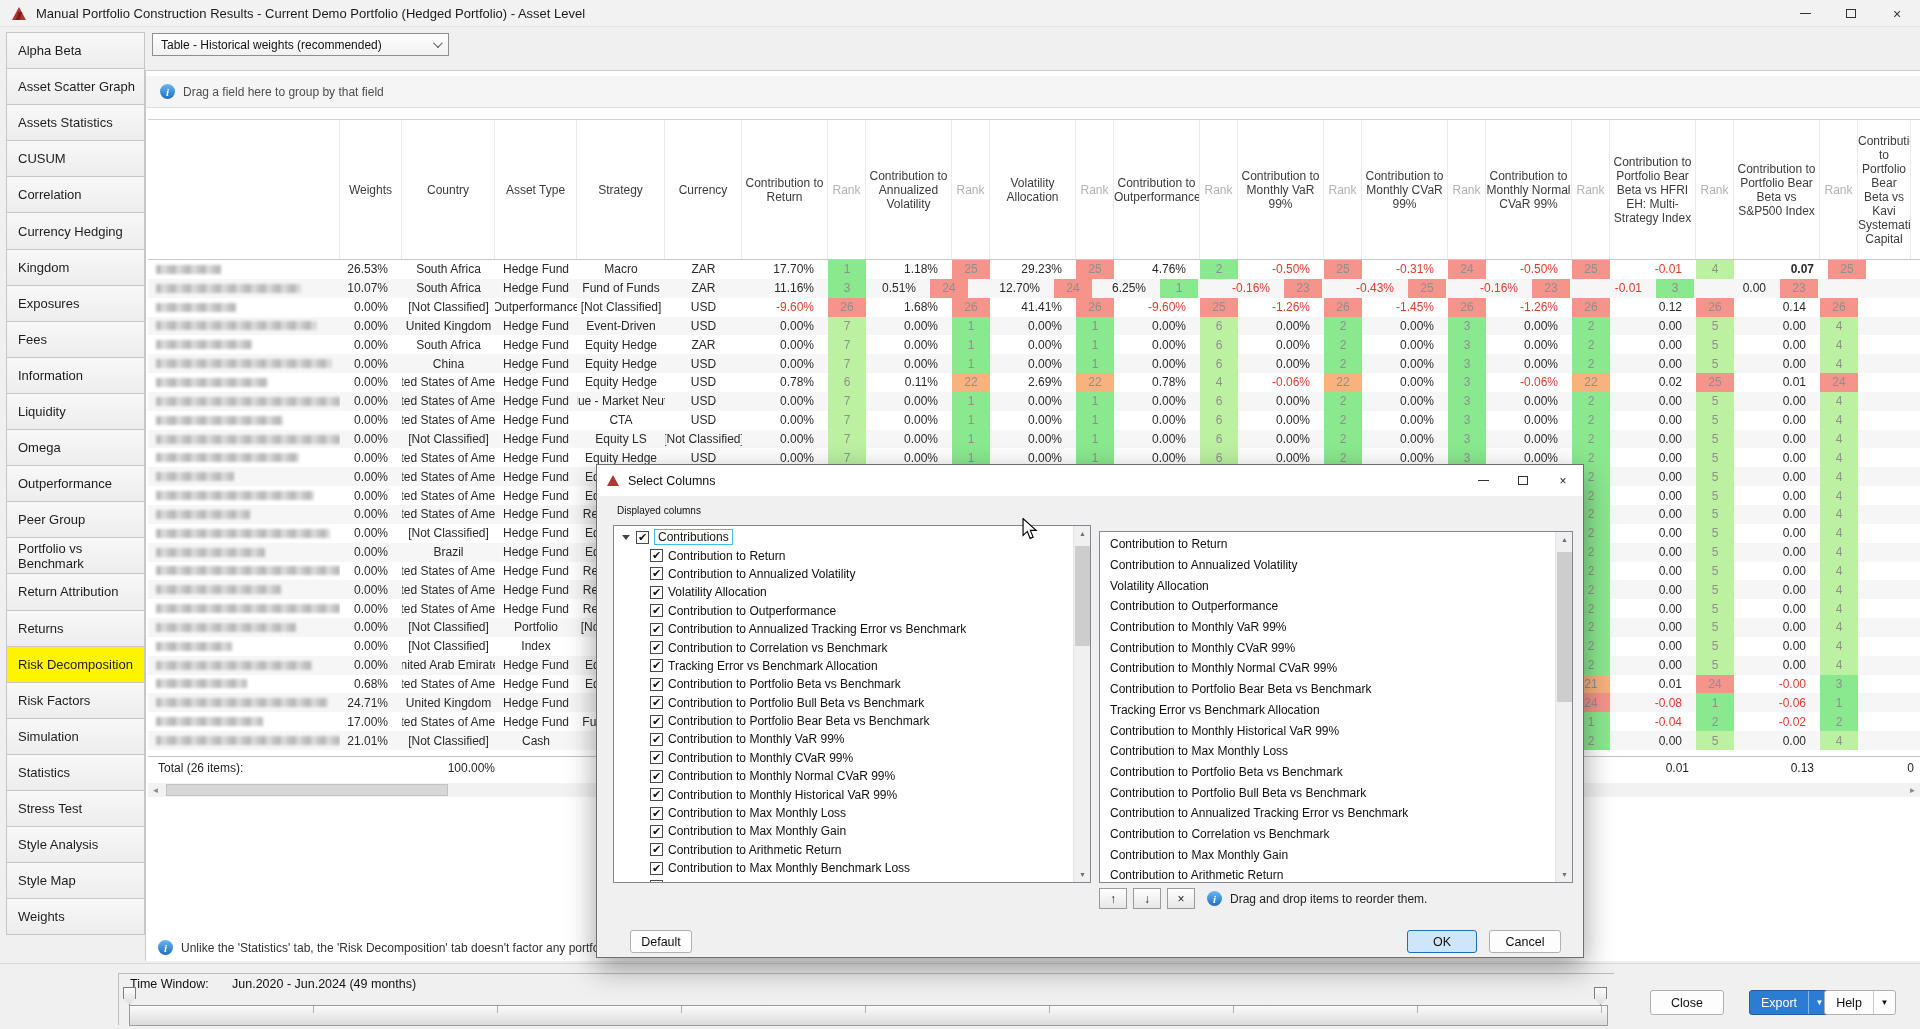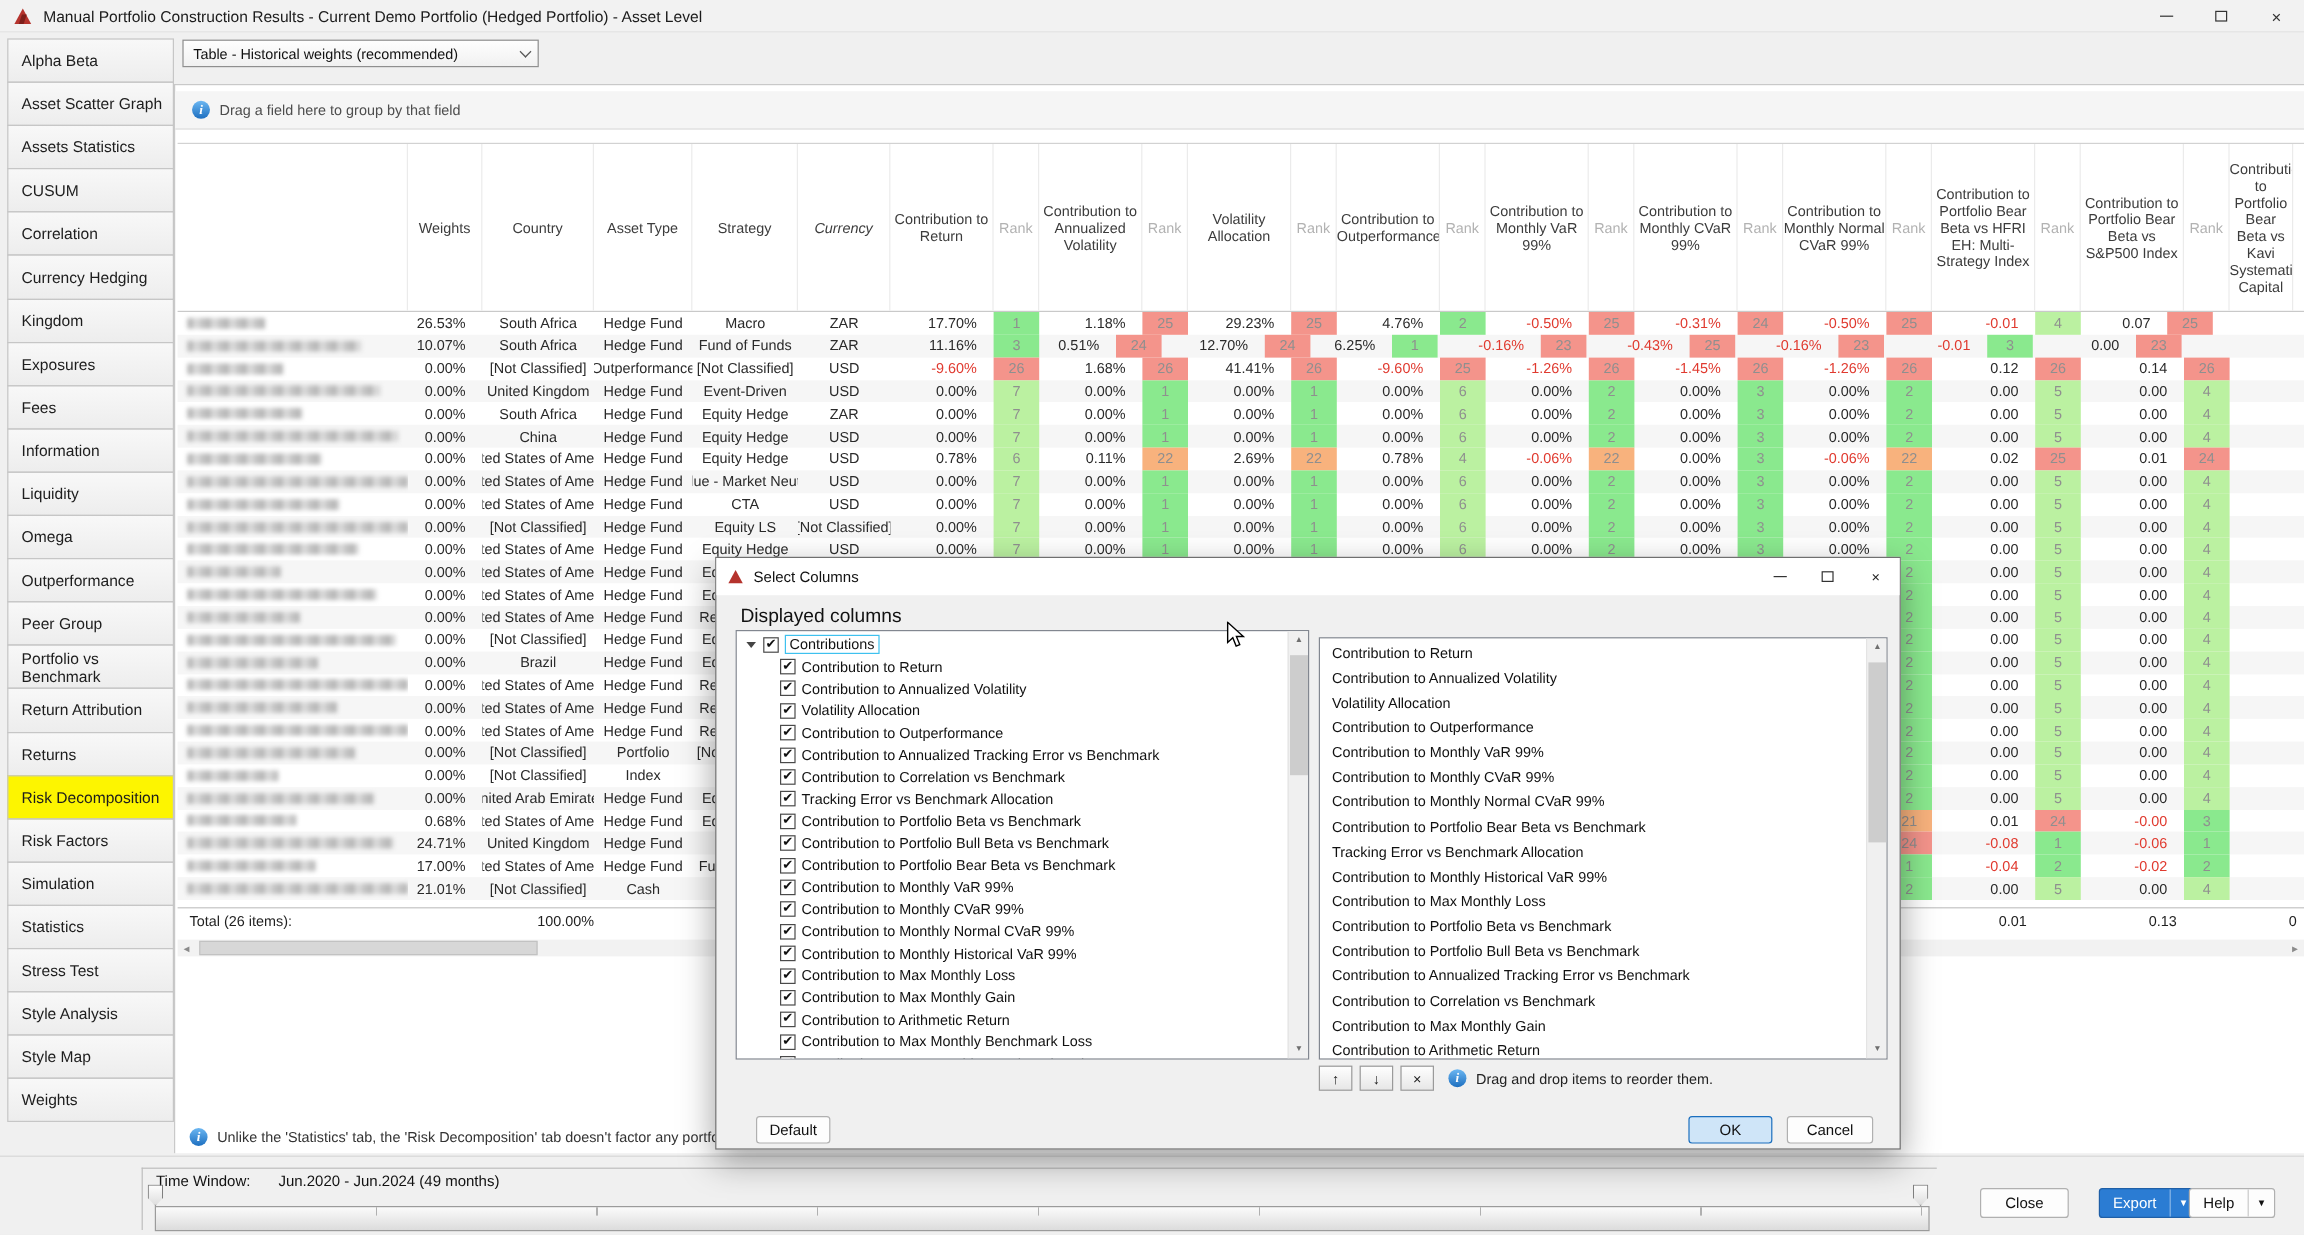--- a/index.html
+++ b/index.html
@@ -71,21 +71,21 @@
   .helpb { background:#fdfdfd; border:1px solid #b0b0b0; color:#111; }
   .helpb .split-arrow { border-left:1px solid #c9c9c9; }
 
   
   .dialog { position:absolute; left:596px; top:464px; width:988px; height:494px; background:#f0f0f0; border:1px solid #6f6f6f; box-shadow:0 10px 28px rgba(0,0,0,.38); z-index:50; }
   .dlg-title { position:absolute; left:0; top:0; right:0; height:31px; background:#fff; display:flex; align-items:center; }
   .dlg-logo { width:0; height:0; border-left:6px solid transparent; border-right:6px solid transparent; border-bottom:11px solid #b5332d; margin:0 9px 0 10px; }
   .dlg-title-text { font-size:12.5px; color:#111; }
   .dlg-ctrls { margin-left:auto; display:flex; height:31px; }
   .dlg-ctrl { width:40px; display:flex; align-items:center; justify-content:center; color:#222; }
-  .dlg-section { position:absolute; left:20px; top:40px; font-size:16px; color:#111; }
+  .dlg-section { position:absolute; left:20px; top:40px; font-size:10px; color:#111; }
   .panel { position:absolute; background:#fff; border:1px solid #828790; overflow:hidden; }
   .tree-panel { left:16px; top:60px; width:478px; height:358px; }
   .list-panel { left:502px; top:66px; width:474px; height:352px; }
   .tree-row { height:18.4px; display:flex; align-items:center; white-space:nowrap; font-size:12px; color:#111; }
   .tree-root-row { padding-left:6px; }
   .tree-child { padding-left:34px; }
   .expander { width:0; height:0; border-left:4px solid transparent; border-right:4px solid transparent; border-top:5px solid #444; margin-right:6px; }
   .cbx { width:13px; height:13px; border:1px solid #4a4a4a; background:#fff; margin-right:5px; flex:none; display:flex; align-items:center; justify-content:center; font-size:11px; color:#111; line-height:13px; }
   .focusbox { border:1px solid #3ec1ef; padding:0 3px; }
   .list-row { height:20.7px; display:flex; align-items:center; padding-left:9px; white-space:nowrap; font-size:12px; color:#111; }
@@ -169,21 +169,21 @@
       </div>
       <div class="h-cell" style="width: 93px;">
         <div>Country</div>
       </div>
       <div class="h-cell" style="width: 82px;">
         <div>Asset Type</div>
       </div>
       <div class="h-cell" style="width: 88px;">
         <div>Strategy</div>
       </div>
-      <div class="h-cell" style="width: 77px; font-style: italic;">
+      <div class="h-cell" style="width: 77px;">
         <div>Currency</div>
       </div>
       <div class="h-cell" style="width: 86px;">
         <div>Contribution to Return</div>
       </div>
       <div class="h-cell rankh" style="width: 38px;">
         <div>Rank</div>
       </div>
       <div class="h-cell" style="width: 86px;">
         <div>Contribution to Annualized Volatility</div>
@@ -256,21 +256,21 @@
         <div class="t-cell a-r" style="width: 86px;">4.76%</div>
         <div class="t-cell rankc rk-good" style="width: 38px;">2</div>
         <div class="t-cell a-r neg" style="width: 86px;">-0.50%</div>
         <div class="t-cell rankc rk-bad" style="width: 38px;">25</div>
         <div class="t-cell a-r neg" style="width: 86px;">-0.31%</div>
         <div class="t-cell rankc rk-bad" style="width: 38px;">24</div>
         <div class="t-cell a-r neg" style="width: 86px;">-0.50%</div>
         <div class="t-cell rankc rk-bad" style="width: 38px;">25</div>
         <div class="t-cell a-r neg" style="width: 86px;">-0.01</div>
         <div class="t-cell rankc rk-ok" style="width: 38px;">4</div>
-        <div class="t-cell a-r" style="width: 72px;">0.07</div>
+        <div class="t-cell a-r" style="width: 94px; font-weight: bold;">0.07</div>
         <div class="t-cell rankc rk-bad" style="width: 38px;">25</div>
         <div class="t-cell a-r" style="width: 53px;"></div>
       </div>
       <div class="t-row">
         <div class="t-cell" style="width: 192px;">
           <span class="blurname" style="width: 145px;"></span>
         </div>
         <div class="t-cell a-r" style="width: 62px;">10.07%</div>
         <div class="t-cell a-c" style="width: 93px;">South Africa</div>
         <div class="t-cell a-c" style="width: 82px;">Hedge Fund</div>

